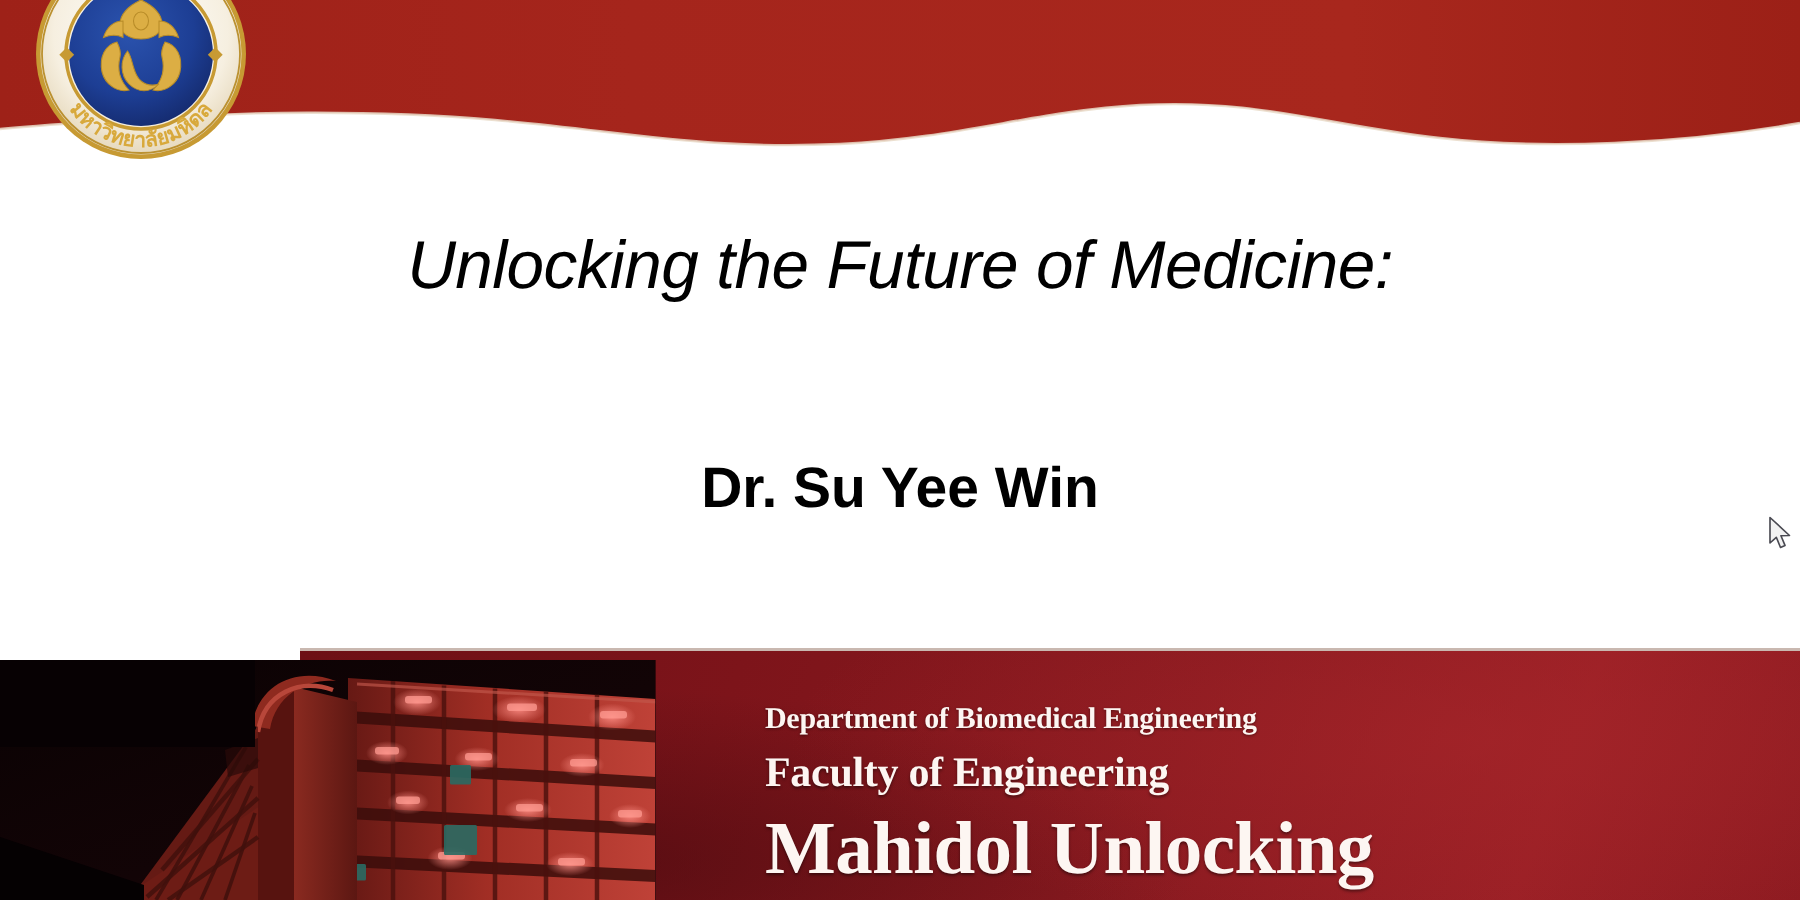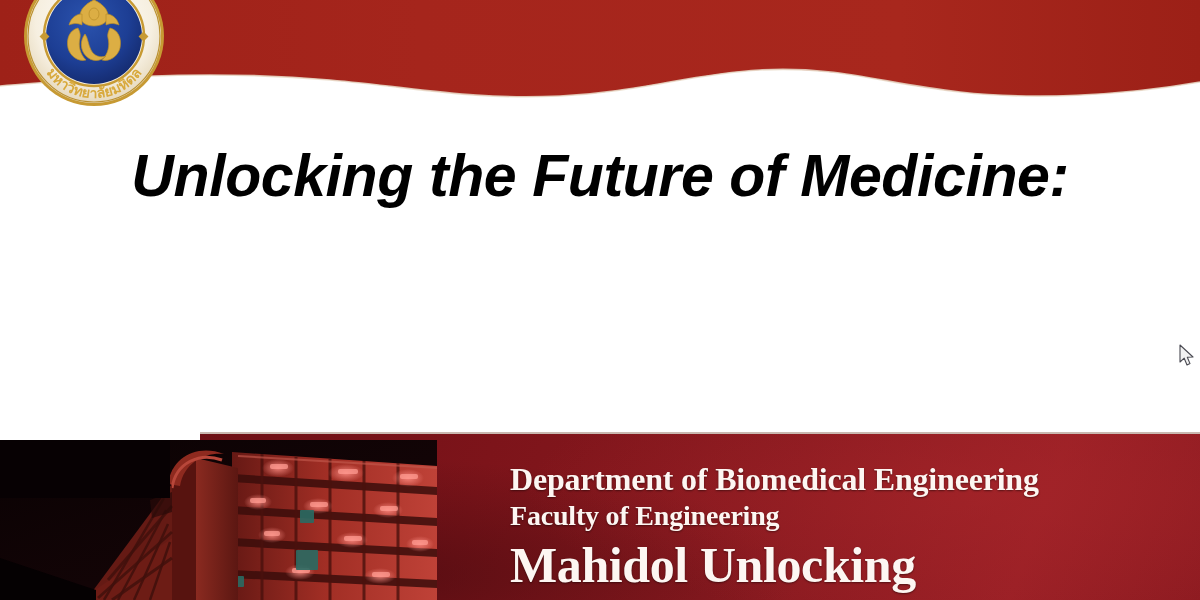--- a/index.html
+++ b/index.html
@@ -43,23 +43,23 @@
   #title-block {
     position: absolute;
     left: 0;
     top: 148px;
     width: 1200px;
     text-align: center;
     z-index: 3;
   }
   .title-line {
     font-family: "Liberation Sans", sans-serif;
-    font-weight: bold;
+    font-weight: normal;
     font-style: italic;
-    font-size: 59px;
+    font-size: 45px;
     line-height: 57px;
     letter-spacing: -0.4px;
     color: #000000;
     white-space: nowrap;
     text-align: center;
   }
   #presenter {
     position: absolute;
     left: 0;
     top: 303px;
@@ -131,21 +131,21 @@
     position: absolute;
     left: 510px;
     top: 462px;
     z-index: 5;
     color: #fdf6f2;
     font-family: "Liberation Serif", serif;
     font-weight: bold;
     text-shadow: 0 1px 2px rgba(0,0,0,.45);
   }
   #dept-line {
-    font-size: 32px;
+    font-size: 20px;
     line-height: 34px;
     letter-spacing: -0.2px;
     white-space: nowrap;
   }
   #faculty-line {
     font-size: 28px;
     line-height: 40px;
     letter-spacing: -0.2px;
     white-space: nowrap;
   }
@@ -240,20 +240,21 @@
         <path d="M63 70 C58 76 58 86 64 92 C70 98 78 98 84 92 C78 94 72 92 69 86 C66 80 66 74 63 70 Z"></path>
         <ellipse cx="72" cy="50" rx="5" ry="6"></ellipse>
       </g>
     </svg>
   </div>
 
   <div id="title-block">
     <div class="title-line">Unlocking the Future of Medicine:</div>
   </div>
 
+  <div id="presenter">Dr. Su Yee Win</div>
 
   <div id="bottom-region">
 
     <div id="footer-panel"></div>
     <div id="left-white-strip"></div>
 
     <div id="building-photo">
       <svg width="437" height="160" viewBox="0 0 437 160" xmlns="http://www.w3.org/2000/svg">
         <defs>
           <linearGradient id="skyGrad" x1="0" y1="0" x2="1" y2="1">

